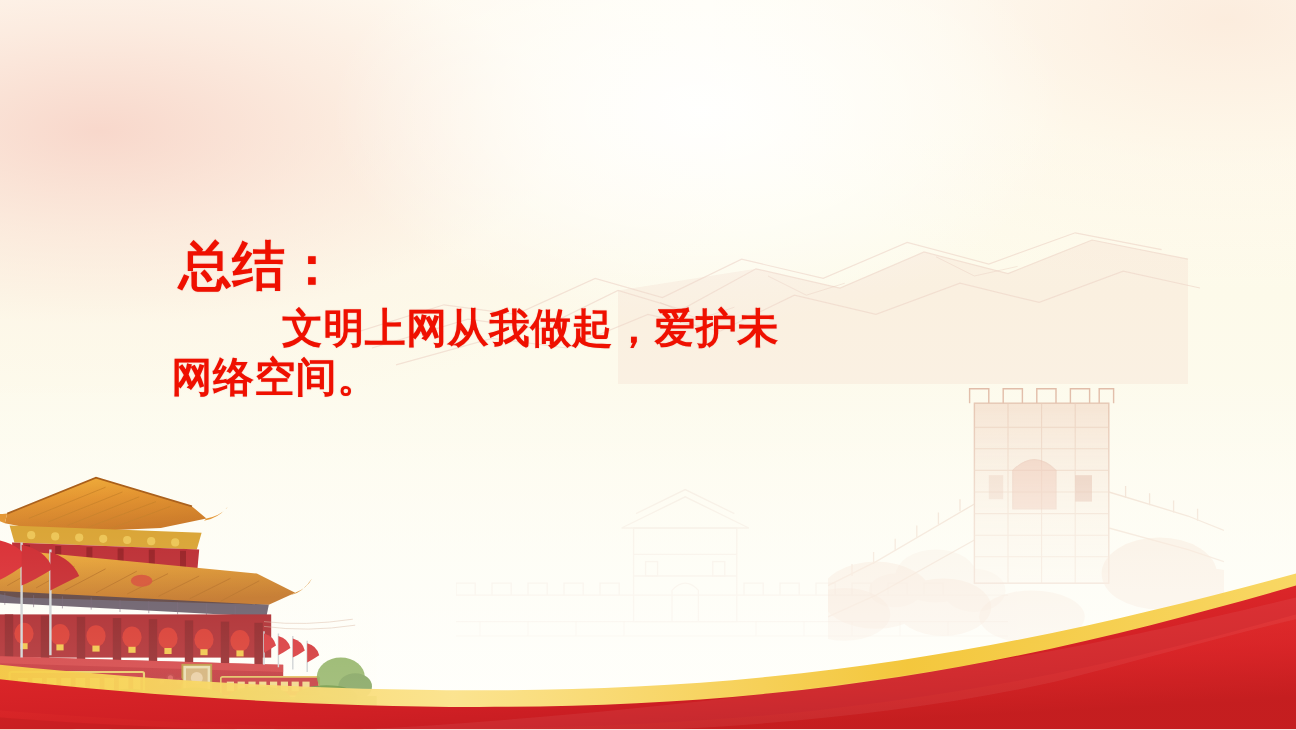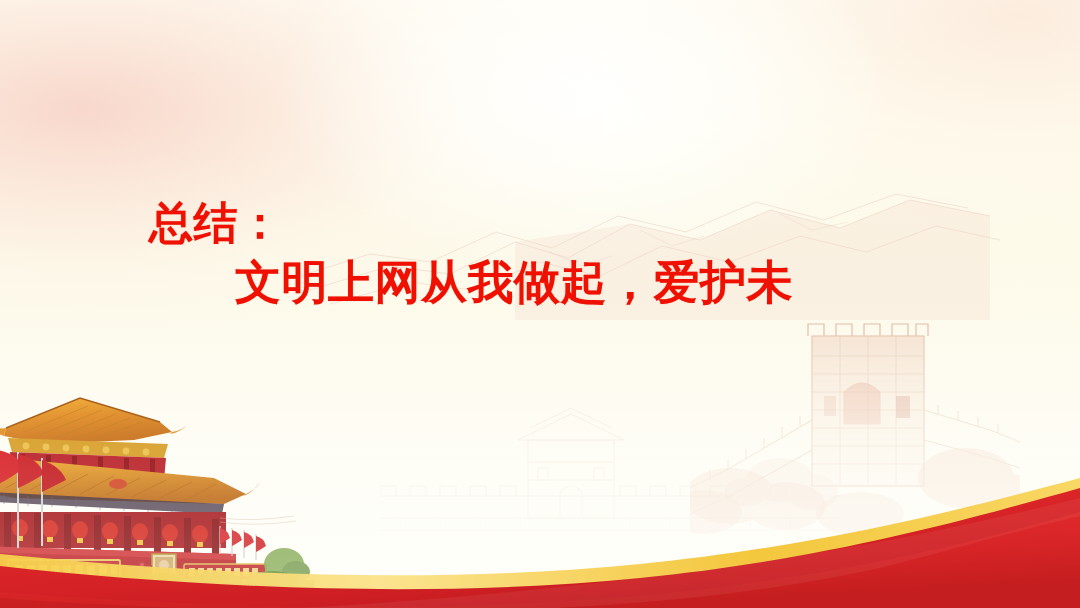--- a/index.html
+++ b/index.html
@@ -75,21 +75,21 @@
   .text-block{
     position:absolute;left:143px;top:196px;width:790px;
     color:#ef1000;
     font-family:"DejaVu Serif","Liberation Serif",serif;
     font-weight:700;
     letter-spacing:.5px;
     line-height:1.22;
     text-shadow:0 0 1px rgba(200,0,0,.35);
   }
   .line-title{font-size:44px;margin:0 0 4px 6px;}
-  .line-body{font-size:46px;margin:0;white-space:nowrap;}
+  .line-body{font-size:34px;margin:0;white-space:nowrap;}
   .line-body.indent{text-indent:92px;}
 </style>
 </head>
 <body>
 
 <div id="slide">
 
   <div class="bg-base"></div>
   <div class="bg-warm-left"></div>
   <div class="bg-warm-topright"></div>
@@ -485,15 +485,16 @@
       <path d="M300 140 C 480 130, 700 108, 900 70 C 980 54, 1030 42, 1080 30
                L1080 48 C 1020 62, 950 82, 880 100 C 700 140, 480 148, 320 140 Z" fill="#ffffff" opacity="0.06"></path>
 
       <path d="M0 130 C 160 142, 340 146, 480 140 L480 140 L0 140 Z" fill="#b81a1e" opacity="0.35"></path>
     </svg>
   </div>
 
   <div class="text-block">
     <div class="line-title">总结：</div>
     <div class="line-body indent">文明上网从我做起，爱护未</div>
+    <div class="line-body">网络空间。</div>
   </div>
 
 </div>
 
 </body></html>

